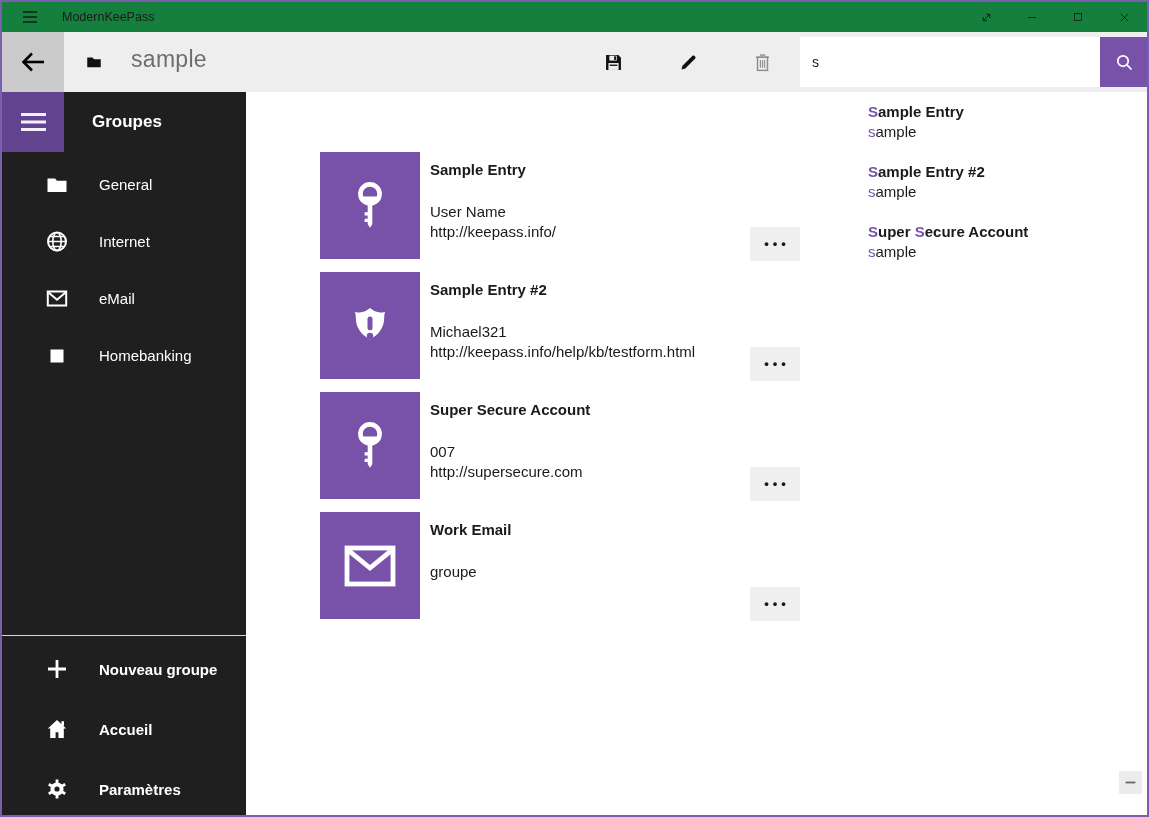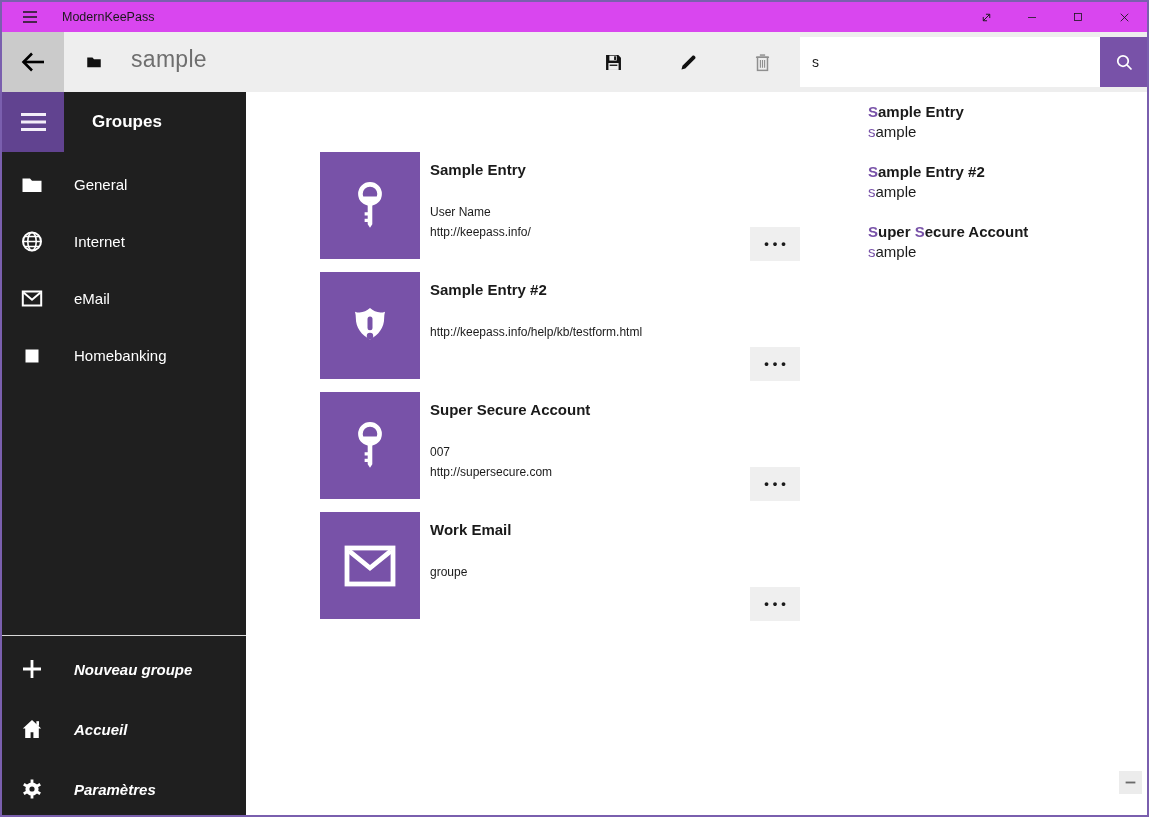--- a/index.html
+++ b/index.html
@@ -15,56 +15,56 @@
     --divider:#D8D8D8;
     --more-btn-bg:#EFEFEF;
   }
   *{margin:0;padding:0;box-sizing:border-box;font-family:"Liberation Sans",sans-serif;}
   html,body{background:#fff;}
   .window{
     position:relative;width:1149px;height:817px;overflow:hidden;
     border:2px solid var(--window-border);background:#fff;
   }
   
-  .titlebar{position:absolute;left:0;top:0;right:0;height:30px;background:#d946ef;}
+  .titlebar{position:absolute;left:0;top:0;right:0;height:30px;background:#15803d;}
   .tb-hamburger{position:absolute;left:11px;top:0;width:34px;height:30px;display:flex;align-items:center;justify-content:center;color:#1a1a1a;background:transparent;border:none;cursor:default;}
   .tb-title{position:absolute;left:60px;top:0;height:30px;line-height:30px;font-size:12.5px;color:#1a1a1a;}
   .caption-buttons{position:absolute;right:0;top:0;height:30px;display:flex;}
   .caption-btn{width:46px;height:30px;display:flex;align-items:center;justify-content:center;color:#1a1a1a;background:transparent;border:none;}
   
   .commandbar{position:absolute;left:0;top:30px;right:0;height:60px;background:var(--bar-bg);}
   .back-btn{position:absolute;left:0;top:0;width:62px;height:60px;background:var(--back-btn-bg);border:none;display:flex;align-items:center;justify-content:center;color:#000;}
   .cb-group-icon{position:absolute;left:83px;top:21px;width:18px;height:18px;color:#111;}
   .cb-title{position:absolute;left:129px;top:14px;font-size:23px;font-weight:400;color:var(--muted-text);letter-spacing:.3px;}
   .cb-btn{position:absolute;top:10px;width:40px;height:40px;background:transparent;border:none;display:flex;align-items:center;justify-content:center;color:#111;}
   .cb-btn.save{left:591px;}
   .cb-btn.edit{left:666px;}
   .cb-btn.delete{left:740px;color:var(--disabled-icon);}
   .search-input{position:absolute;left:798px;top:5px;width:300px;height:50px;border:none;background:#fff;font-size:14px;color:var(--text);padding:0 12px;outline:none;}
   .search-btn{position:absolute;left:1098px;top:5px;width:49px;height:50px;background:var(--accent);border:none;display:flex;align-items:center;justify-content:center;color:#fff;}
   
   .sidebar{position:absolute;left:0;top:90px;width:244px;bottom:0;background:var(--sidebar-bg);color:#fff;}
   .nav-toggle{position:absolute;left:0;top:0;width:62px;height:60px;background:var(--accent-dark);border:none;display:flex;align-items:center;justify-content:center;color:#f3eef9;}
   .sb-header{position:absolute;left:90px;top:20px;font-size:17px;font-weight:700;color:#fff;}
   .group-list{position:absolute;left:0;top:64px;right:0;}
-  .sb-item{position:relative;height:57px;display:flex;align-items:center;cursor:default;}
+  .sb-item{position:relative;height:57px;display:flex;align-items:center;cursor:default;margin-left:25px;}
   .sb-item .sb-icon{position:absolute;left:18px;width:24px;height:24px;display:flex;align-items:center;justify-content:center;color:#fff;}
   .sb-item .sb-label{position:absolute;left:72px;font-size:15px;color:#fff;}
   .sb-divider{position:absolute;left:0;right:0;top:543px;height:1px;background:var(--divider);}
   .action-list{position:absolute;left:0;top:547px;right:0;}
   .action-list .sb-item{height:60px;}
-  .action-list .sb-label{font-weight:700;font-style:italic;}
+  .action-list .sb-label{font-weight:700;}
   
   .main{position:absolute;left:300px;top:90px;right:0;bottom:0;background:#fff;}
   .entry-list{position:absolute;left:18px;top:60px;width:560px;}
   .entry-row{position:relative;height:107px;margin-bottom:13px;}
   .entry-tile{position:absolute;left:0;top:0;width:100px;height:107px;background:var(--accent);display:flex;align-items:center;justify-content:center;color:#fff;}
   .entry-text{position:absolute;left:110px;top:0;width:370px;}
   .entry-title{position:absolute;left:0;top:9px;font-size:15px;font-weight:700;color:var(--text);white-space:nowrap;}
-  .entry-lines{position:absolute;left:0;top:50px;font-size:12px;line-height:20px;color:var(--text);white-space:nowrap;}
+  .entry-lines{position:absolute;left:0;top:50px;font-size:15px;line-height:20px;color:var(--text);white-space:nowrap;}
   .more-btn{position:absolute;left:430px;top:75px;width:50px;height:34px;background:var(--more-btn-bg);border:none;display:flex;align-items:center;justify-content:center;color:#1a1a1a;}
   .more-btn .dots{font-size:13px;letter-spacing:4px;line-height:0;padding-left:4px;font-weight:700;}
   
   .suggestions{position:absolute;left:798px;top:90px;width:349px;background:#fff;z-index:6;padding:8px 0 14px 0;}
   .sugg-item{position:relative;height:60px;padding-left:68px;padding-top:2px;cursor:default;}
   .sugg-title{font-size:15px;font-weight:700;line-height:20px;color:var(--text);}
   .sugg-sub{font-size:15px;line-height:20px;color:var(--text);}
   .hl{color:var(--accent);}
   
   .zoomout-btn{position:absolute;left:817px;top:679px;width:23px;height:23px;background:#ECECEC;border:none;display:flex;align-items:center;justify-content:center;color:#6a6a6a;}
@@ -285,20 +285,21 @@
               <svg width="50" height="50" viewBox="0 0 24 24">
                 <path d="M12 3.4c1.4 1.3 3.2 2.1 5 2.1.8 0 1.5-.1 2.2-.4-.3 1-.4 2-.4 3.1 0 4.7-2.6 8-6.8 10.3-4.2-2.3-6.8-5.6-6.8-10.3 0-1.1-.1-2.1-.4-3.1.7.3 1.4.4 2.2.4 1.8 0 3.6-.8 5-2.1z" fill="currentColor"></path>
                 <rect x="10.8" y="7.4" width="2.4" height="6.6" rx="1.2" class="accent-fill" fill="#7852A8"></rect>
                 <circle cx="12" cy="16.8" r="1.55" fill="#7852A8"></circle>
               </svg>
             </span>
           </div>
           <div class="entry-text">
             <div class="entry-title">Sample Entry #2</div>
             <div class="entry-lines">
+              <div>Michael321</div>
               <div>http://keepass.info/help/kb/testform.html</div>
             </div>
           </div>
           <button class="more-btn">
             <span class="dots">•••</span>
           </button>
         </div>
         <div class="entry-row">
           <div class="entry-tile">
             <span>

